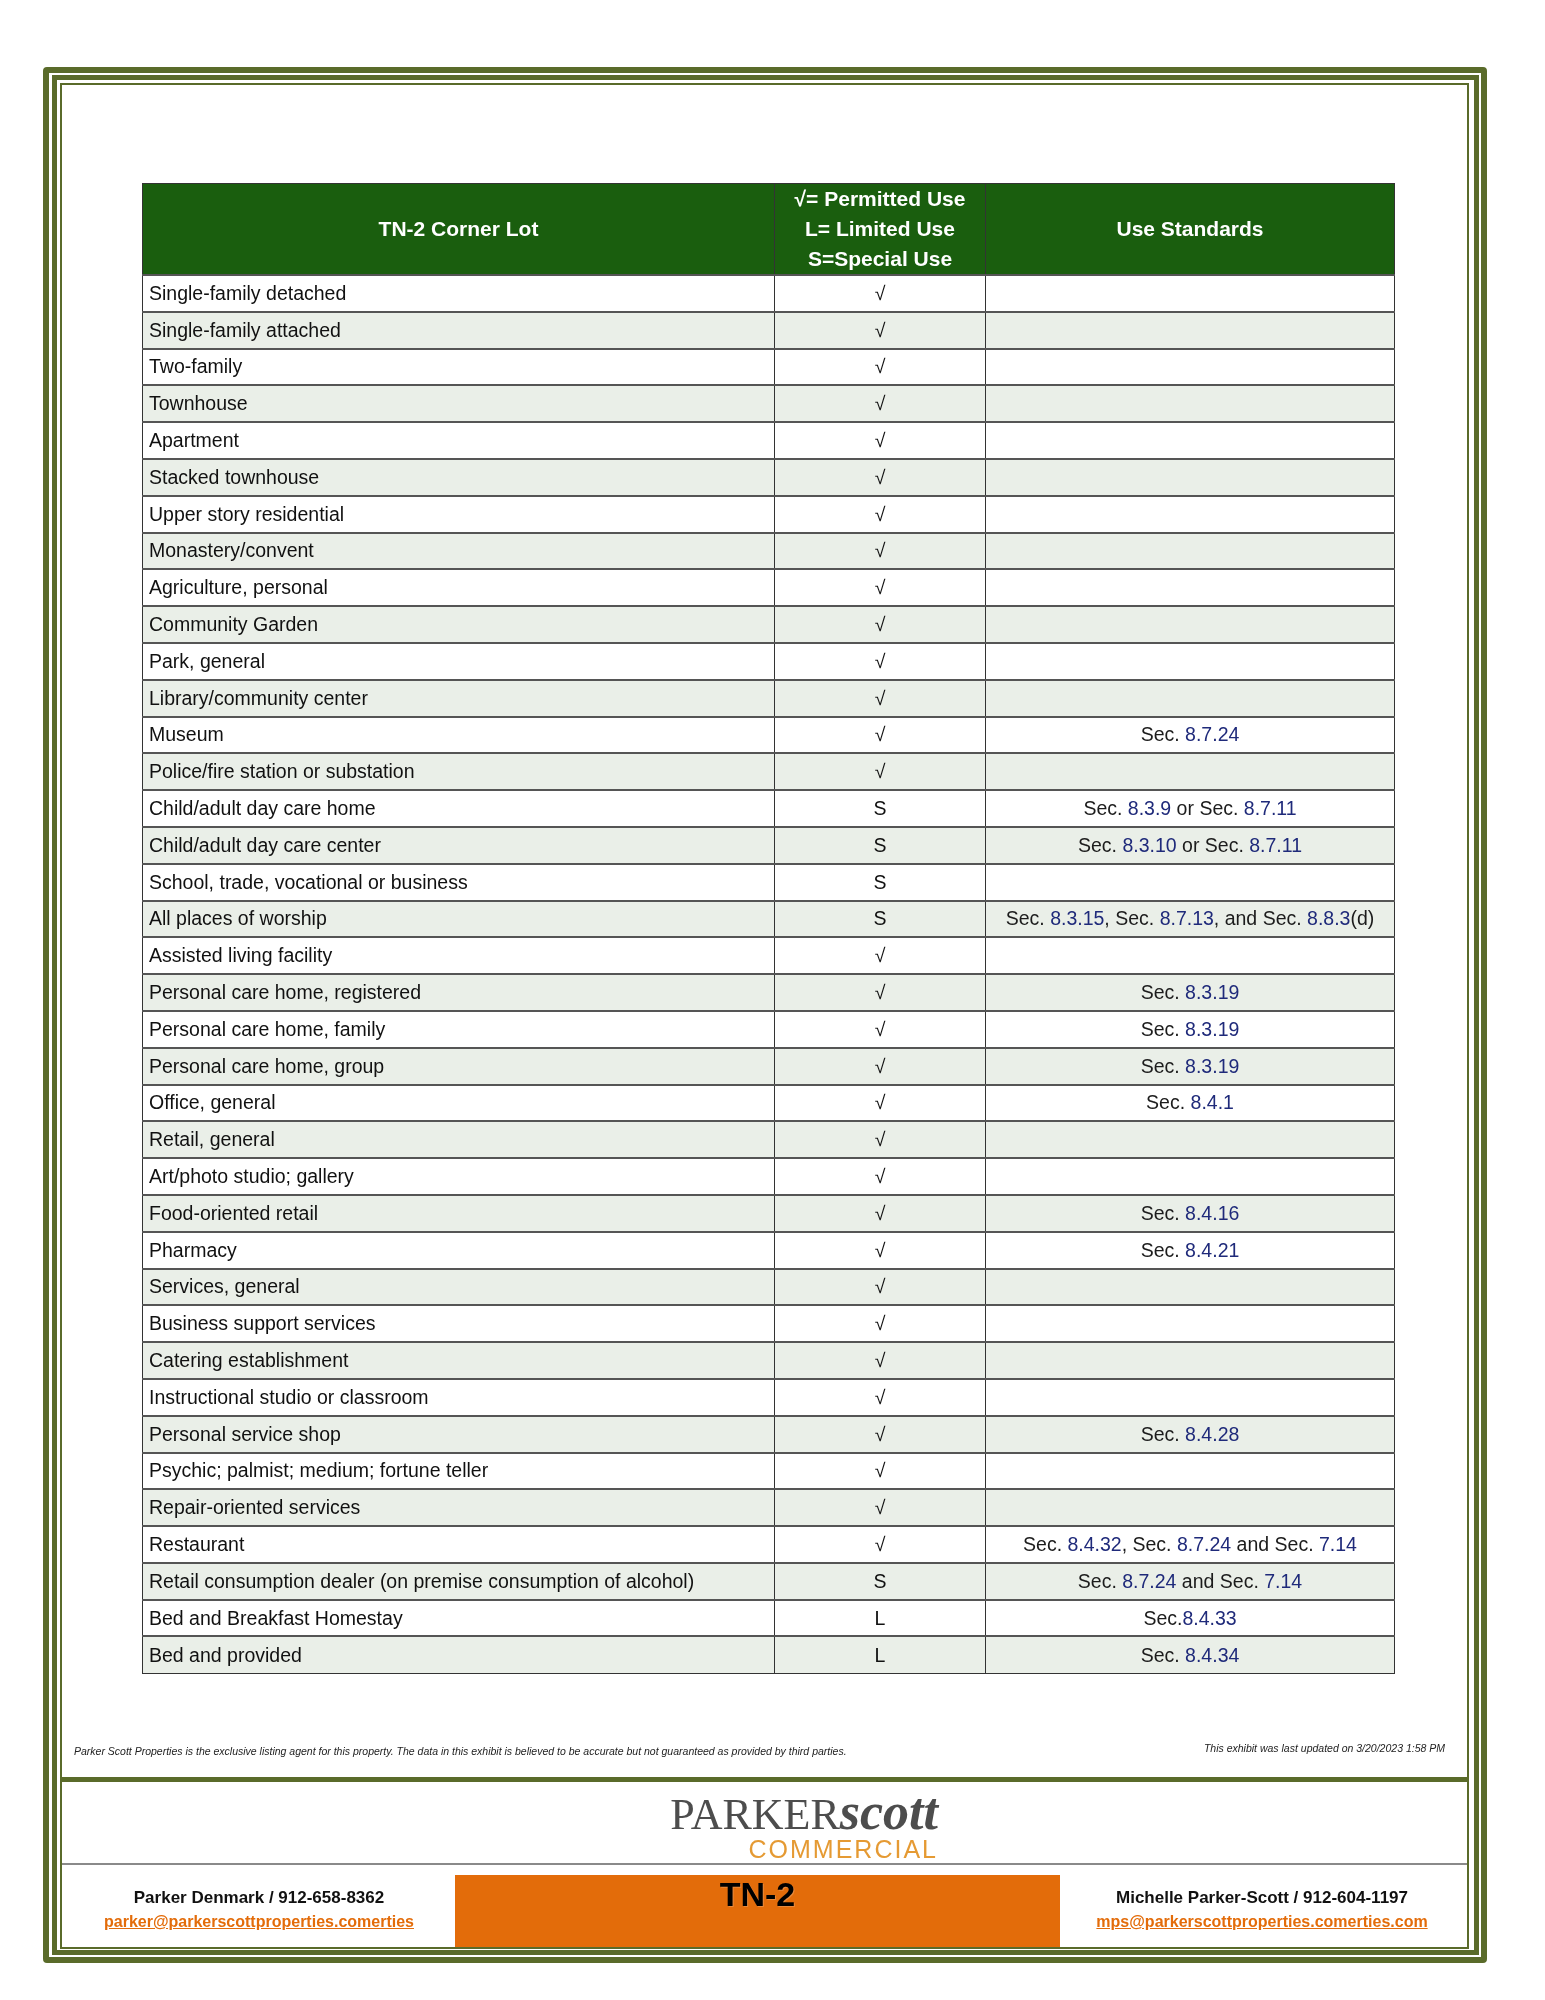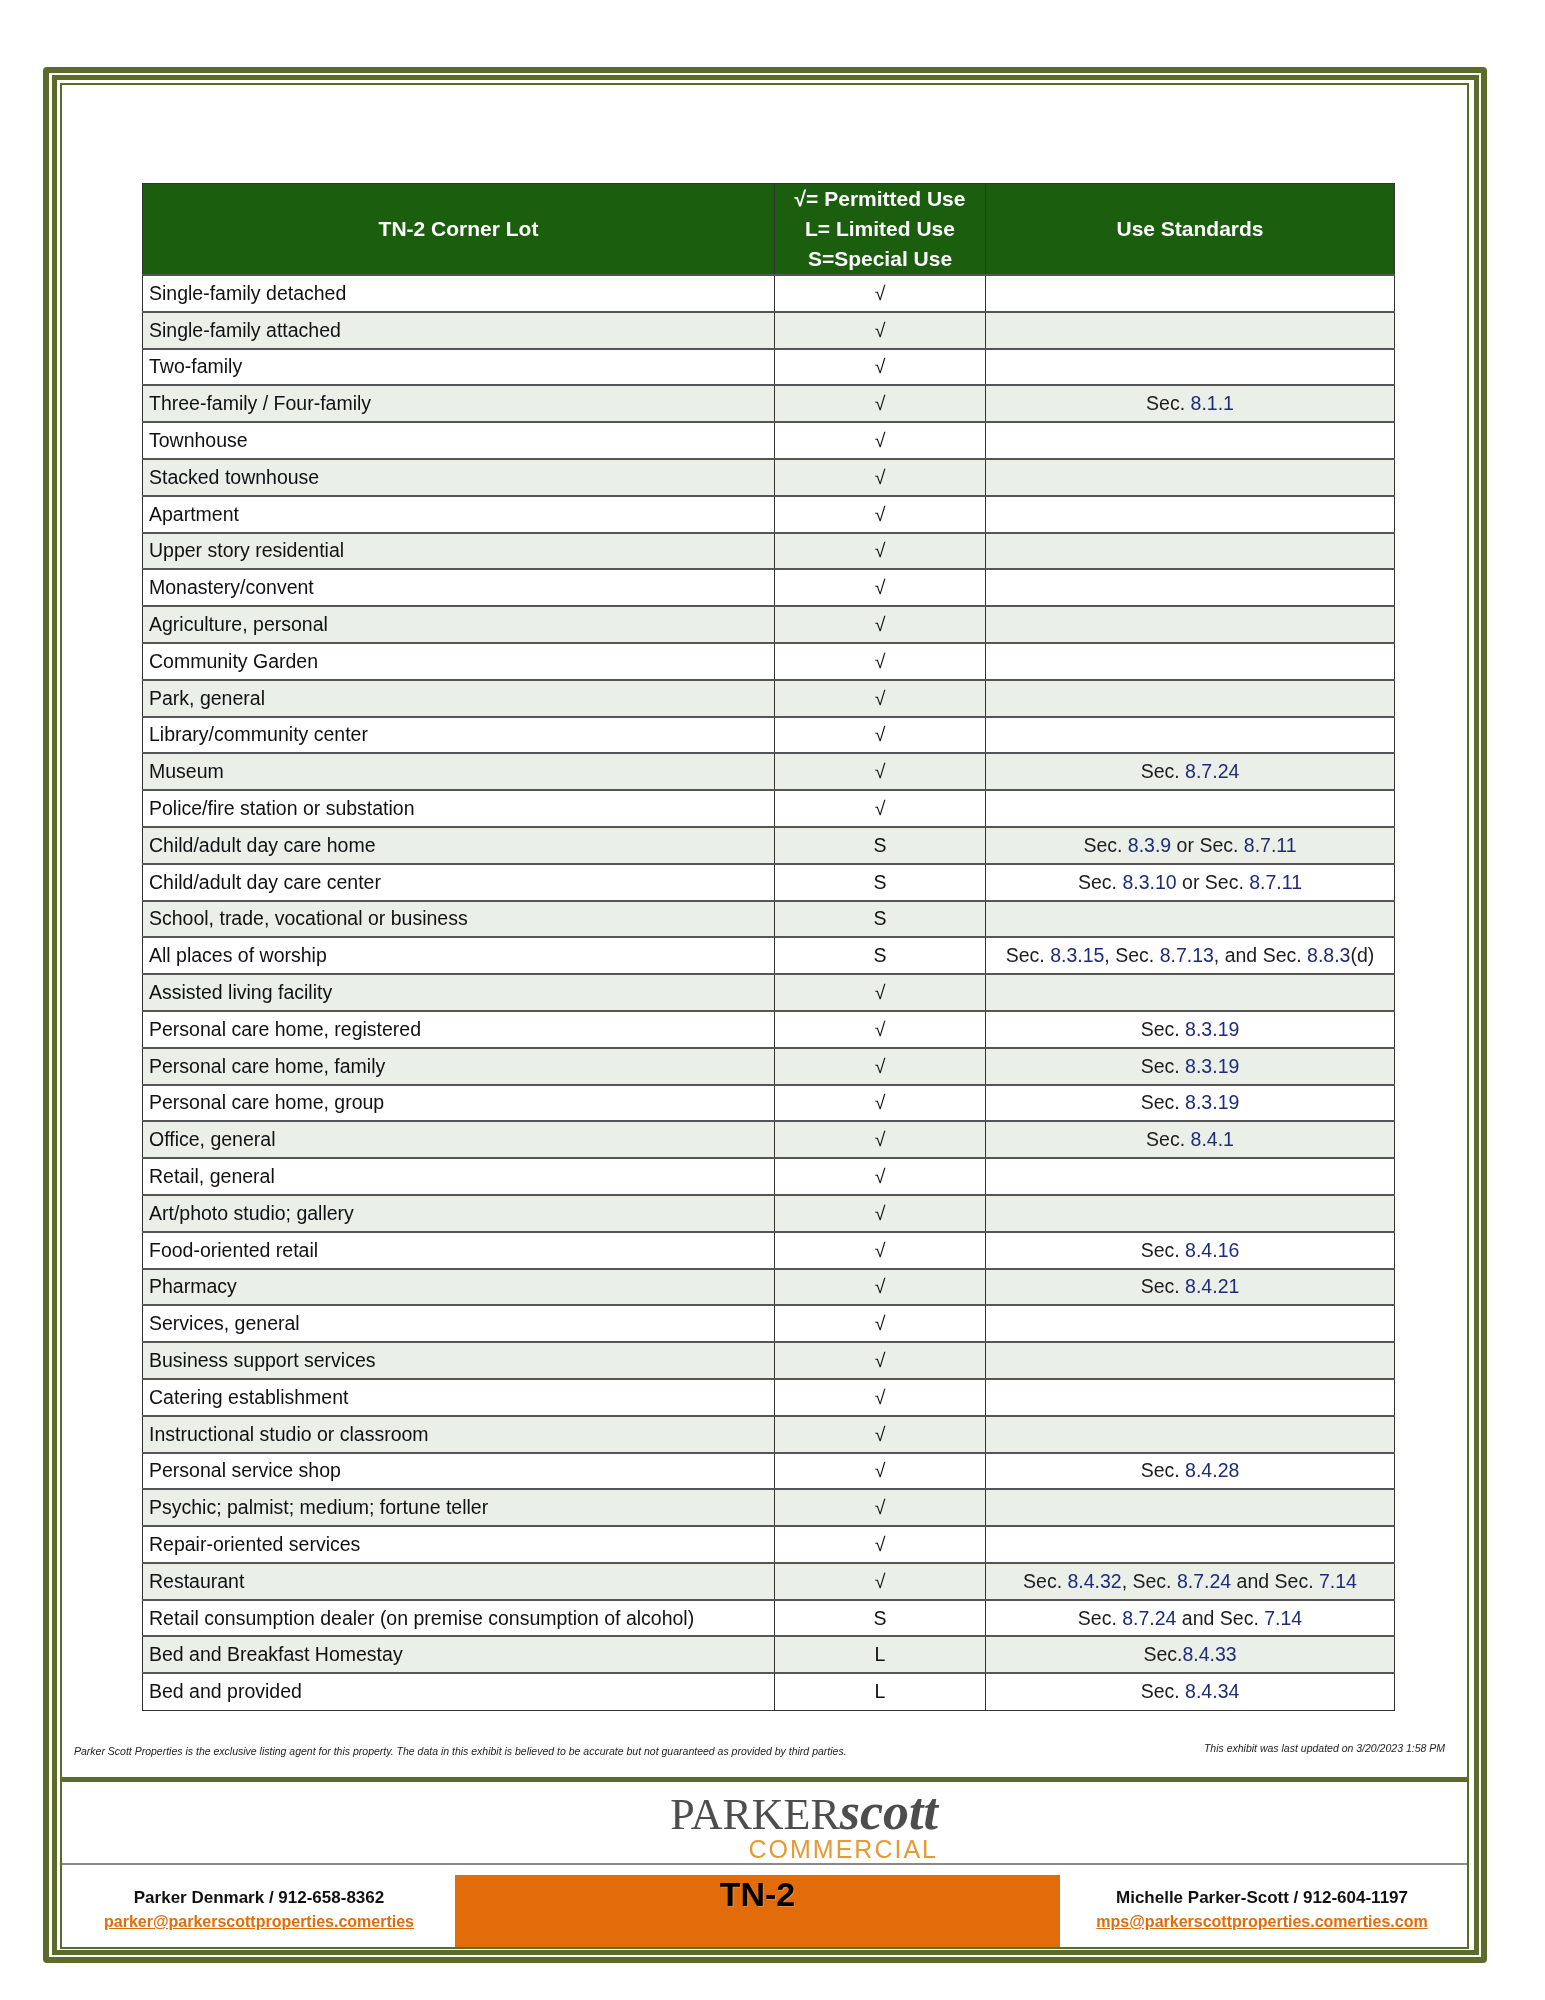--- a/index.html
+++ b/index.html
@@ -83,36 +83,31 @@
         <td class="use">Single-family attached</td>
         <td class="code">√</td>
         <td class="std"></td>
       </tr>
       <tr>
         <td class="use">Two-family</td>
         <td class="code">√</td>
         <td class="std"></td>
       </tr>
       <tr>
-        <td class="use">Three-family / Four-family</td>
-        <td class="code">√</td>
-        <td class="std">Sec. <span class="ref">8.1.1</span></td>
-      </tr>
-      <tr>
         <td class="use">Townhouse</td>
         <td class="code">√</td>
         <td class="std"></td>
       </tr>
       <tr>
+        <td class="use">Apartment</td>
+        <td class="code">√</td>
+        <td class="std"></td>
+      </tr>
+      <tr>
         <td class="use">Stacked townhouse</td>
-        <td class="code">√</td>
-        <td class="std"></td>
-      </tr>
-      <tr>
-        <td class="use">Apartment</td>
         <td class="code">√</td>
         <td class="std"></td>
       </tr>
       <tr>
         <td class="use">Upper story residential</td>
         <td class="code">√</td>
         <td class="std"></td>
       </tr>
       <tr>
         <td class="use">Monastery/convent</td>

